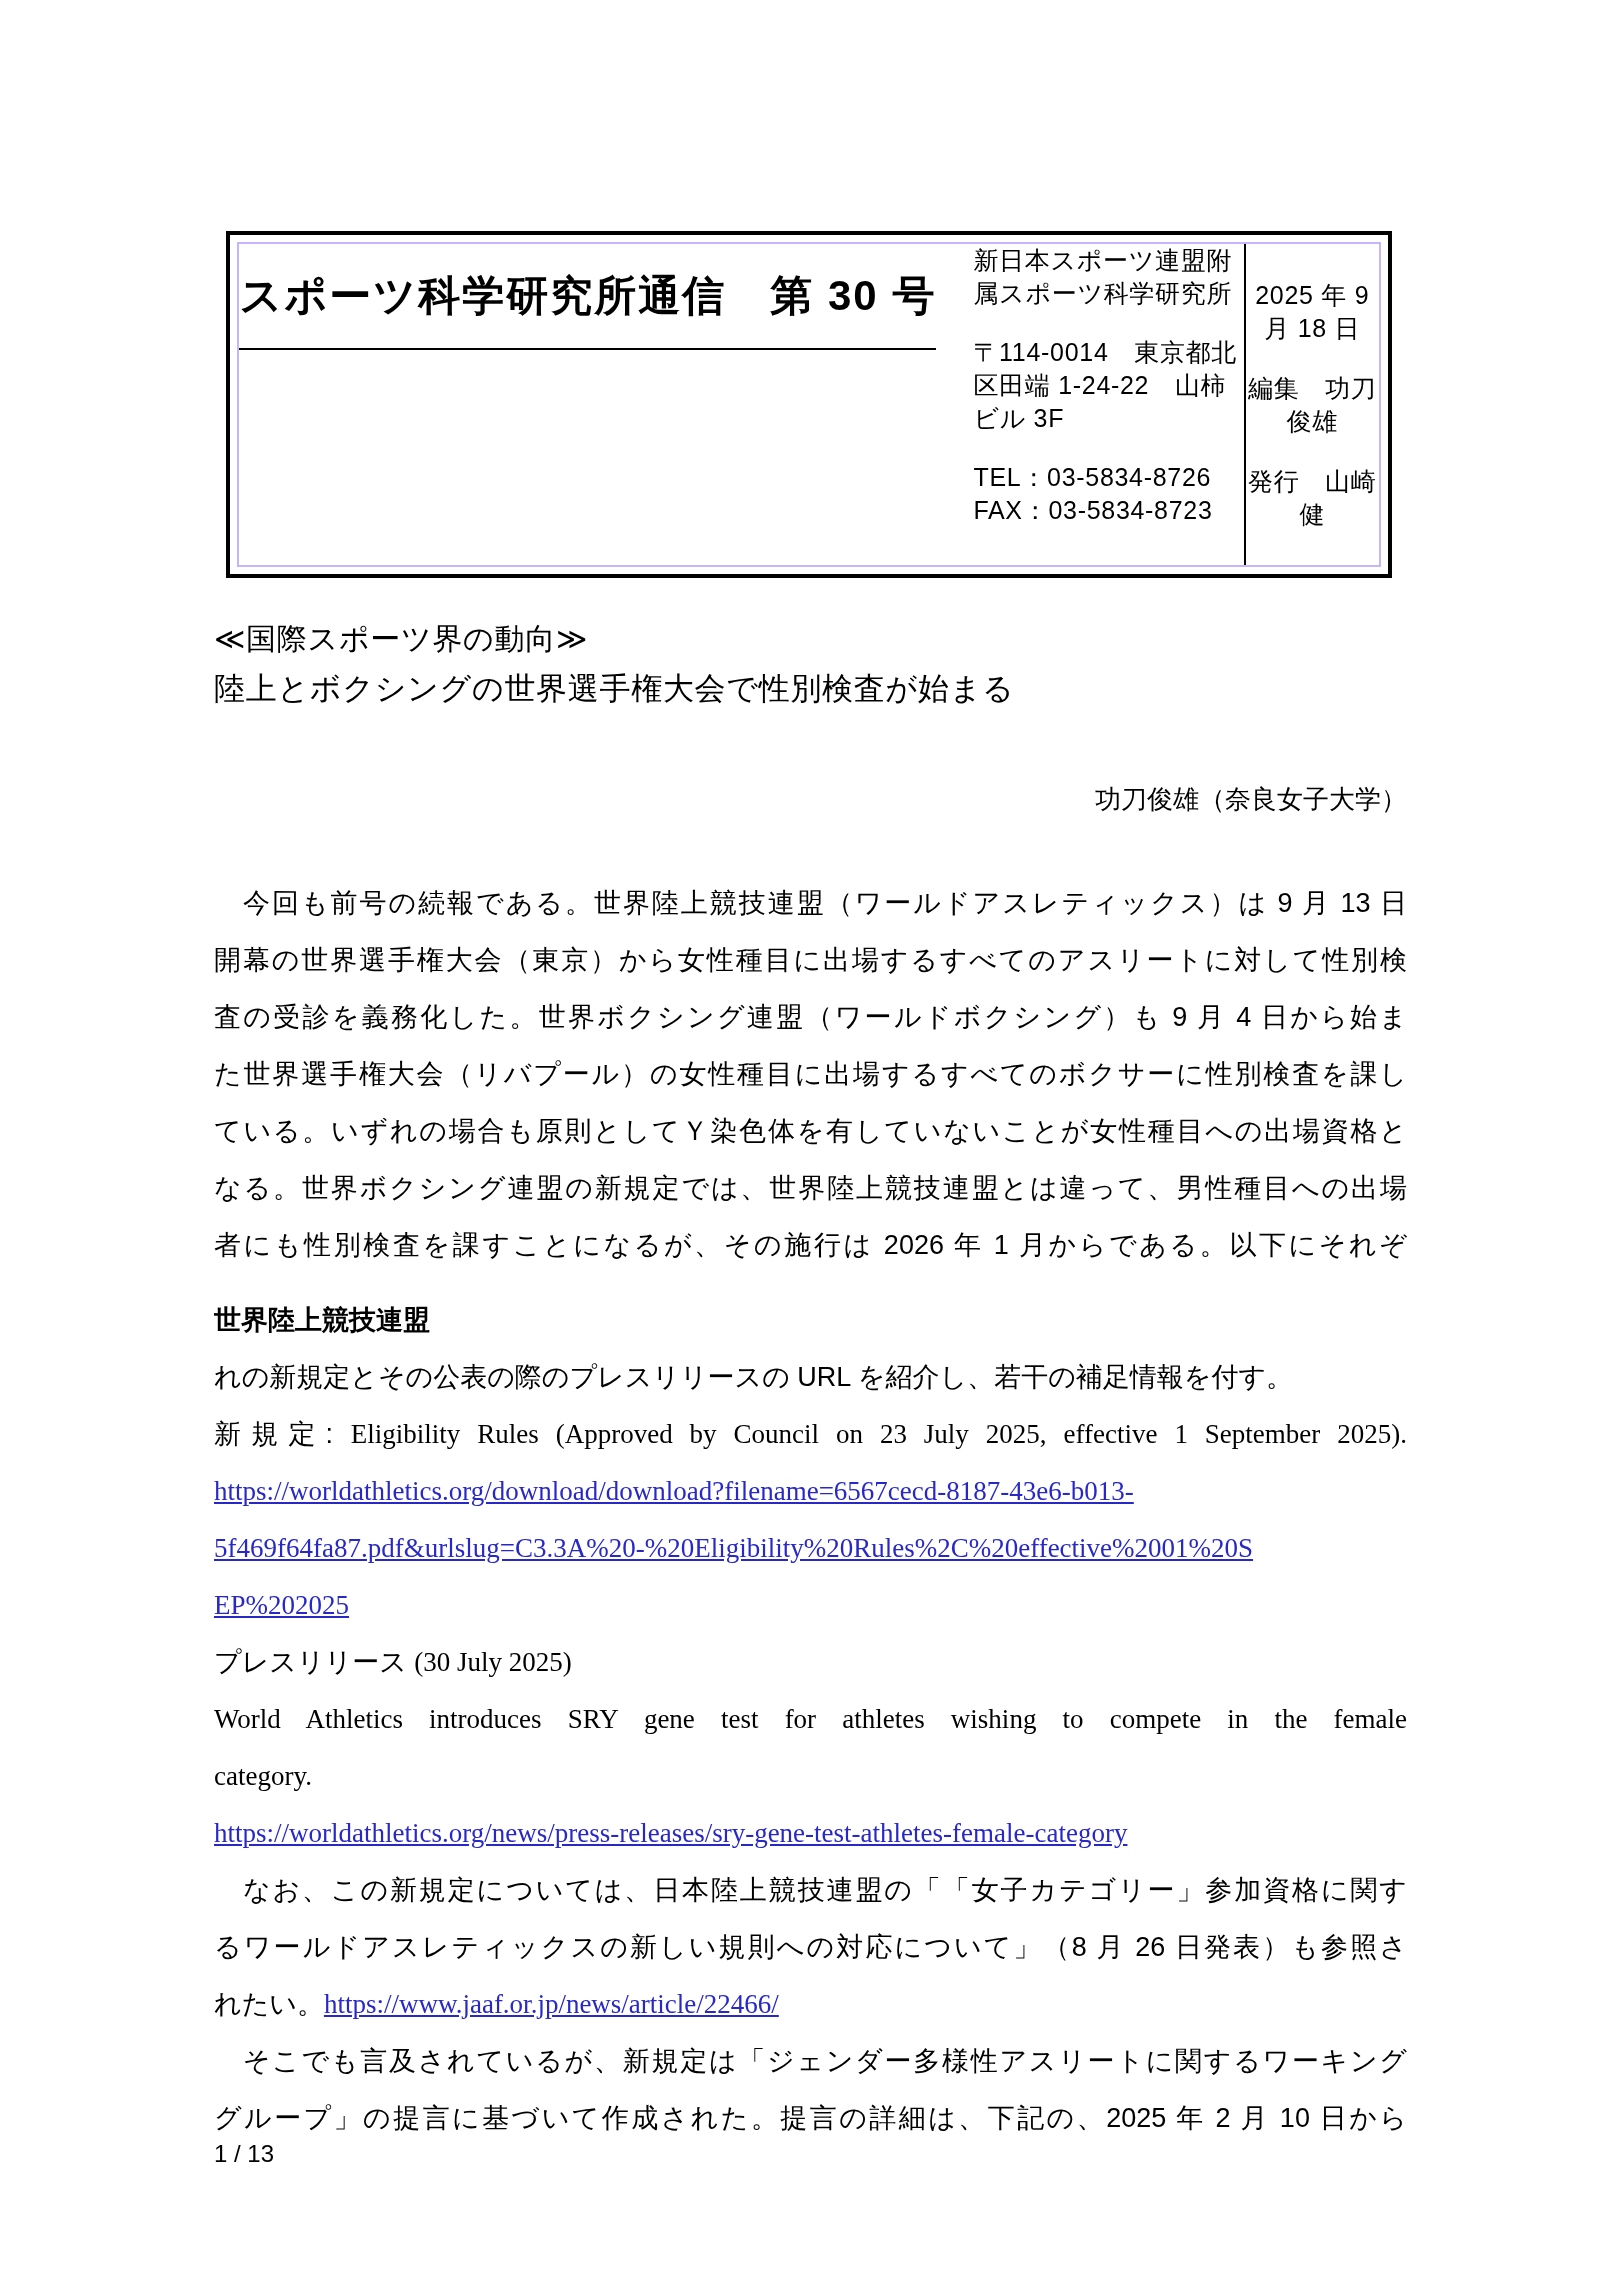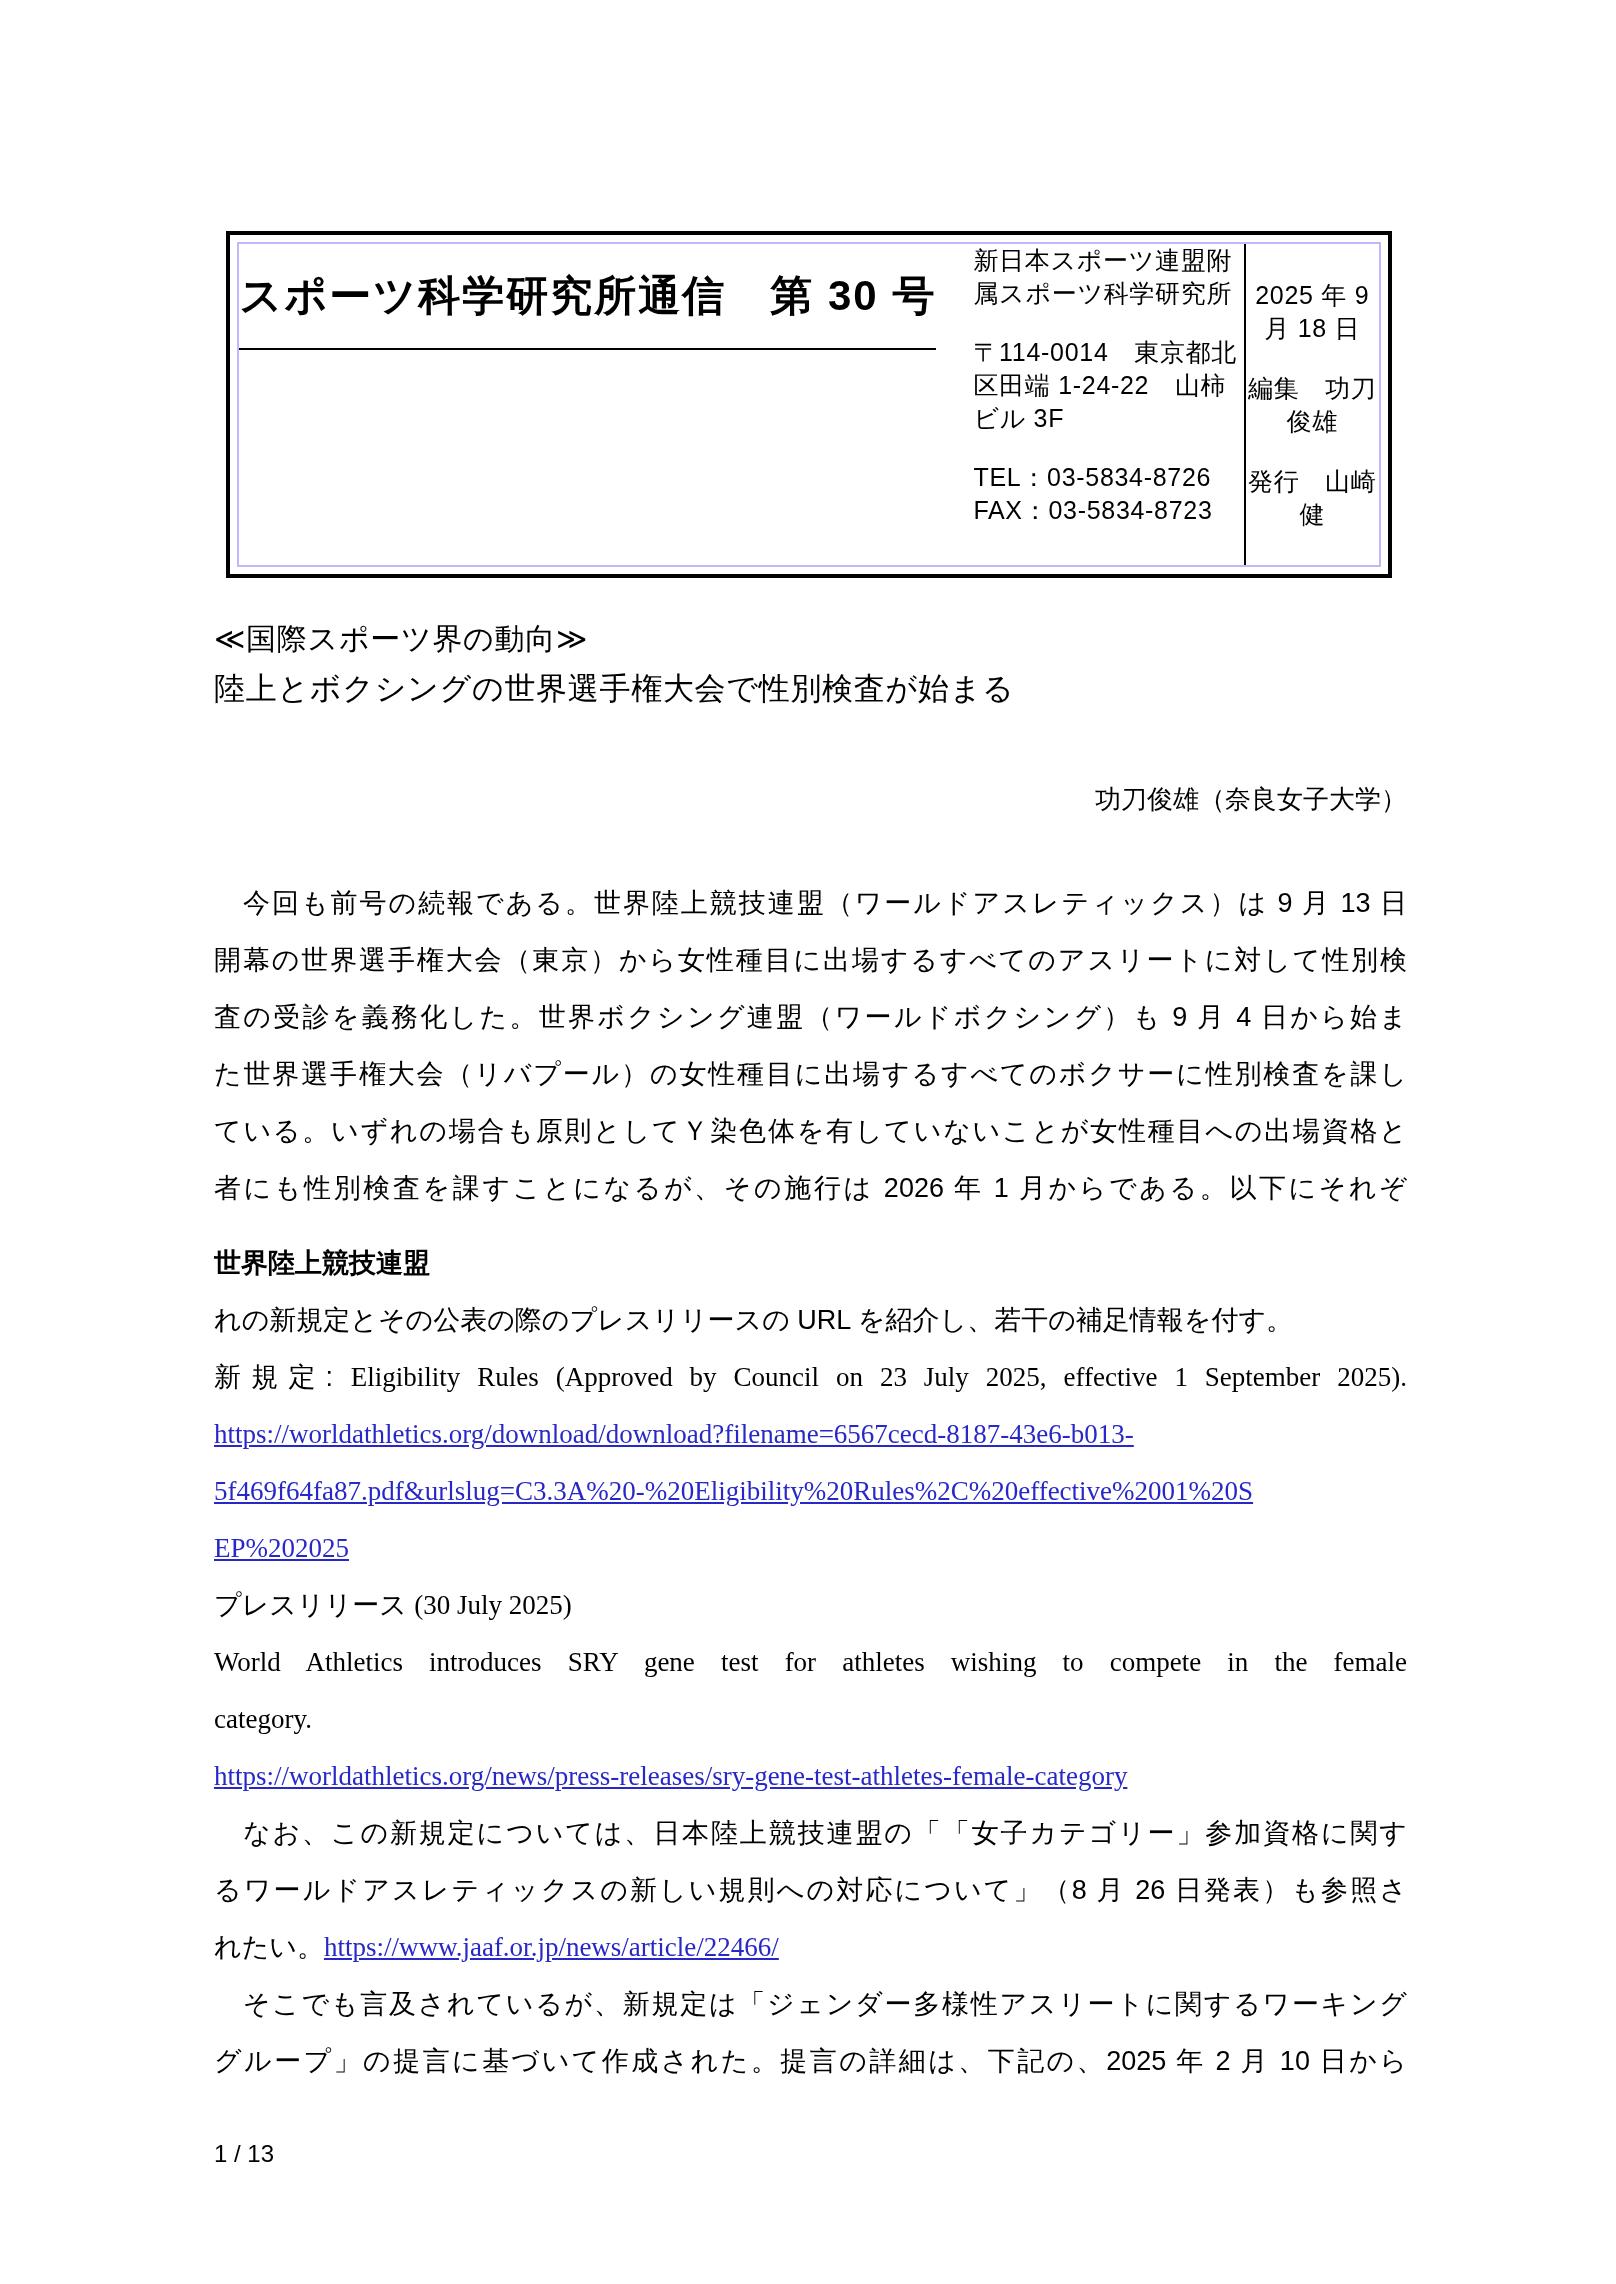--- a/index.html
+++ b/index.html
@@ -84,20 +84,21 @@
   <div class="section-marker">≪国際スポーツ界の動向≫</div>
   <div class="article-title">陸上とボクシングの世界選手権大会で性別検査が始まる</div>
   <div class="author">功刀俊雄（奈良女子大学）</div>
 
   <div class="body-text">
     <div class="line j">　今回も前号の続報である。世界陸上競技連盟（ワールドアスレティックス）は 9 月 13 日</div>
     <div class="line j">開幕の世界選手権大会（東京）から女性種目に出場するすべてのアスリートに対して性別検</div>
     <div class="line j">査の受診を義務化した。世界ボクシング連盟（ワールドボクシング）も 9 月 4 日から始ま</div>
     <div class="line j">た世界選手権大会（リバプール）の女性種目に出場するすべてのボクサーに性別検査を課し</div>
     <div class="line j">ている。いずれの場合も原則としてＹ染色体を有していないことが女性種目への出場資格と</div>
+    <div class="line j">なる。世界ボクシング連盟の新規定では、世界陸上競技連盟とは違って、男性種目への出場</div>
     <div class="line j">者にも性別検査を課すことになるが、その施行は 2026 年 1 月からである。以下にそれぞ</div>
     <div class="line l heading gap-before">世界陸上競技連盟</div>
 
     <div class="line l">れの新規定とその公表の際のプレスリリースの URL を紹介し、若干の補足情報を付す。</div>
 
     <div class="line j">
       <span>新規定: </span><span class="en">Eligibility Rules (Approved by Council on 23 July 2025, effective 1 September 2025).</span>
     </div>
 
     <div class="line j"><span class="link">https://worldathletics.org/download/download?filename=6567cecd-8187-43e6-b013-</span></div>

